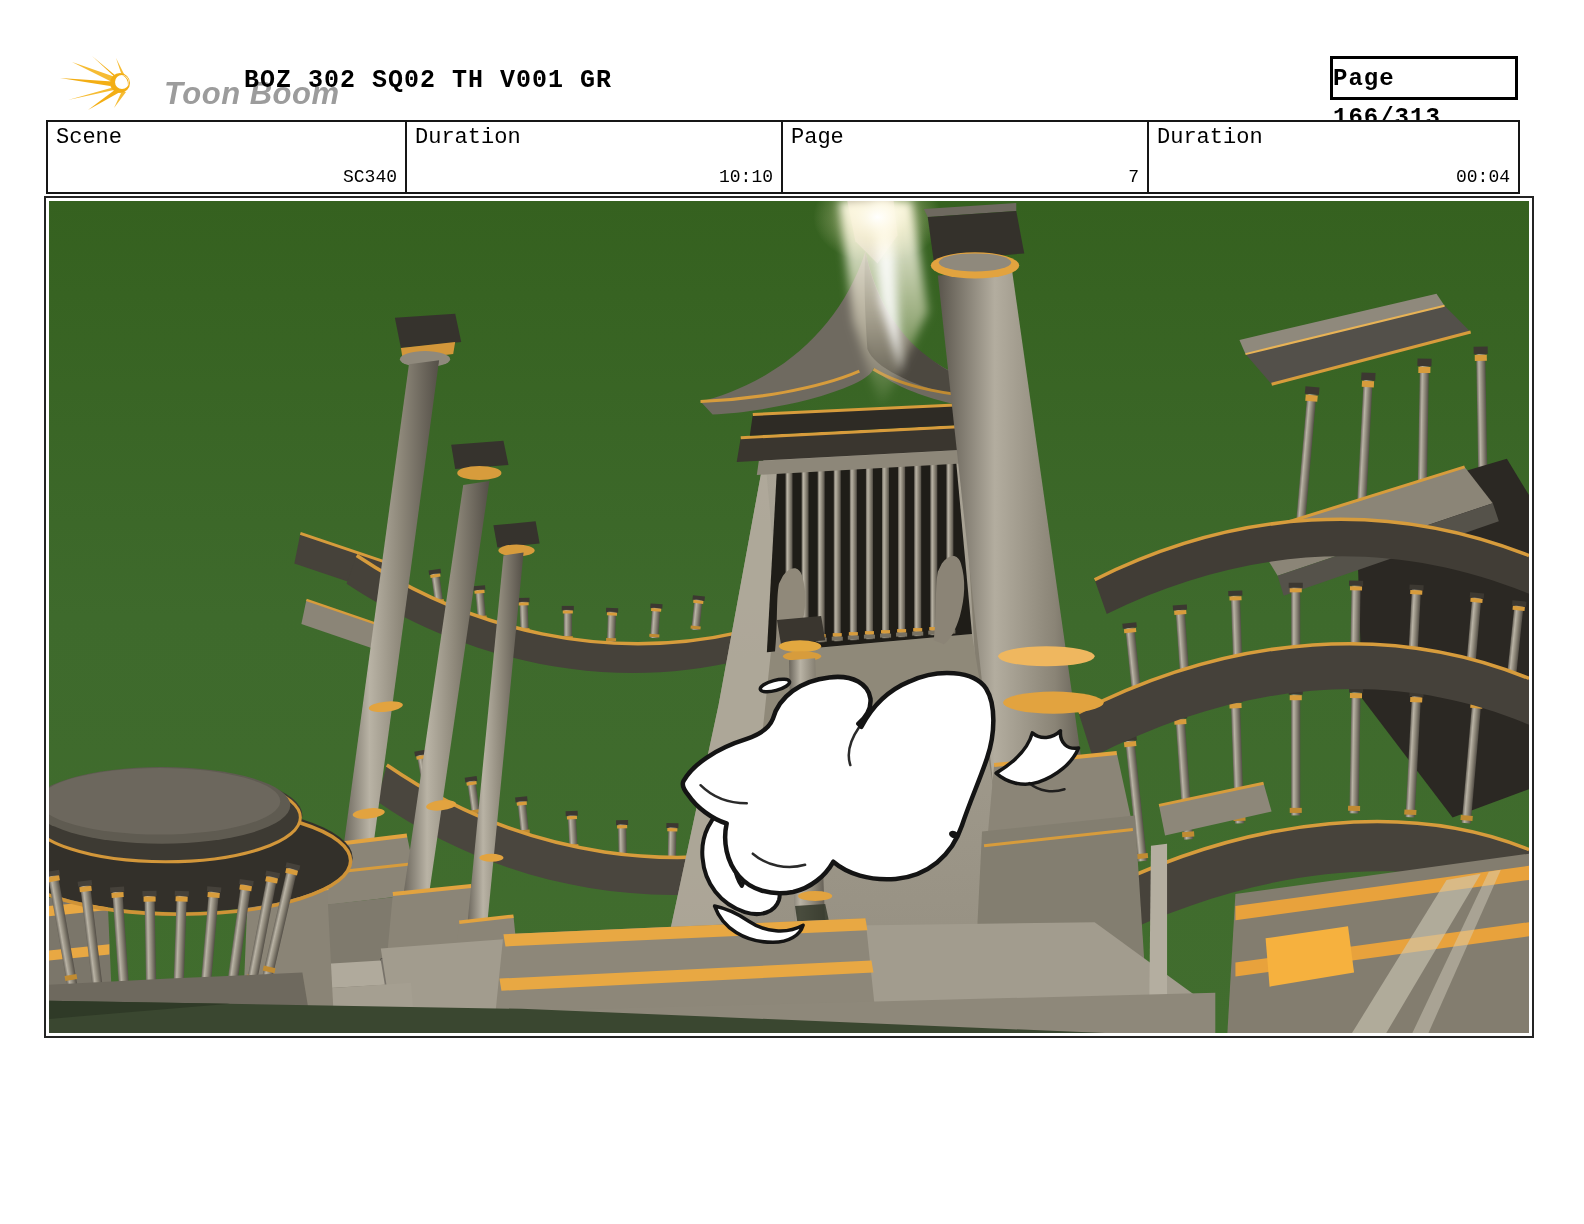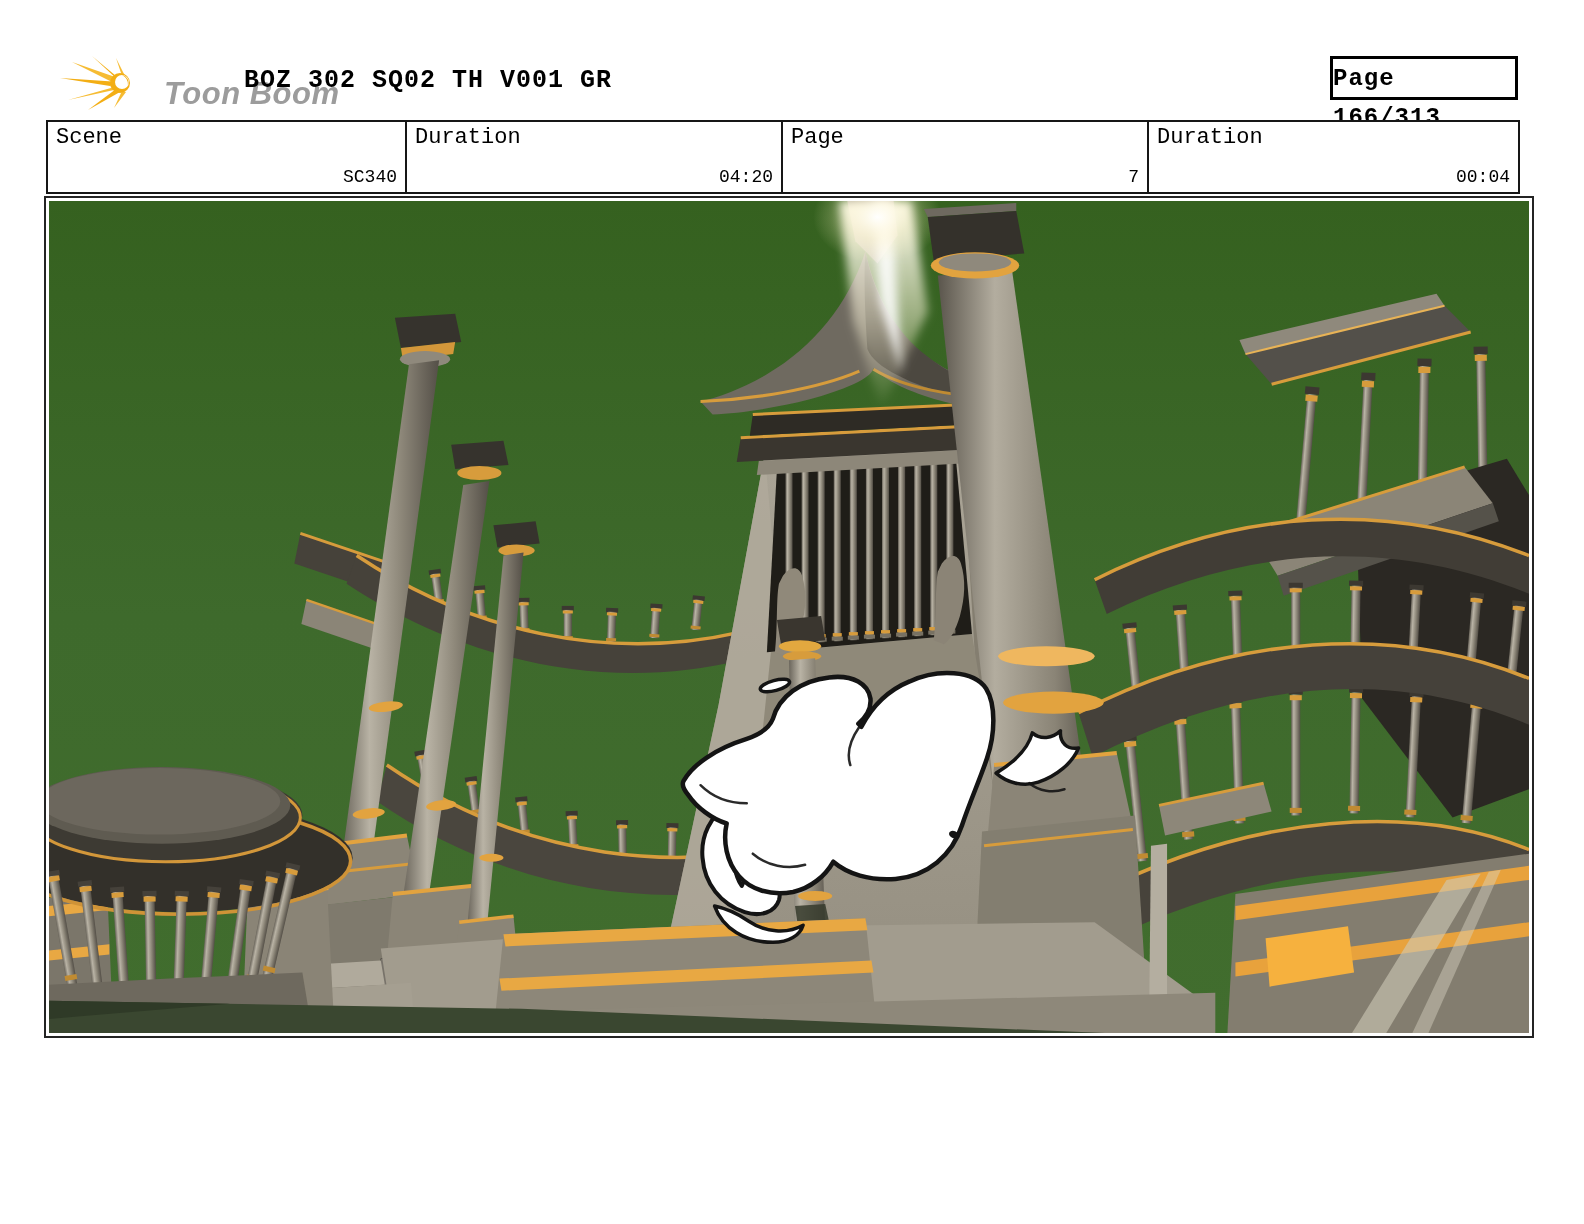--- a/index.html
+++ b/index.html
@@ -56,21 +56,21 @@
   <div class="title">BOZ 302 SQ02 TH V001 GR</div>
   <div class="page-box">Page 166/313</div>
 
   <div class="info">
     <div class="cell">
       <div class="cell-label">Scene</div>
       <div class="cell-value">SC340</div>
     </div>
     <div class="cell">
       <div class="cell-label">Duration</div>
-      <div class="cell-value">04:20</div>
+      <div class="cell-value">10:10</div>
     </div>
     <div class="cell">
       <div class="cell-label">Page</div>
       <div class="cell-value">7</div>
     </div>
     <div class="cell">
       <div class="cell-label">Duration</div>
       <div class="cell-value">00:04</div>
     </div>
   </div>

